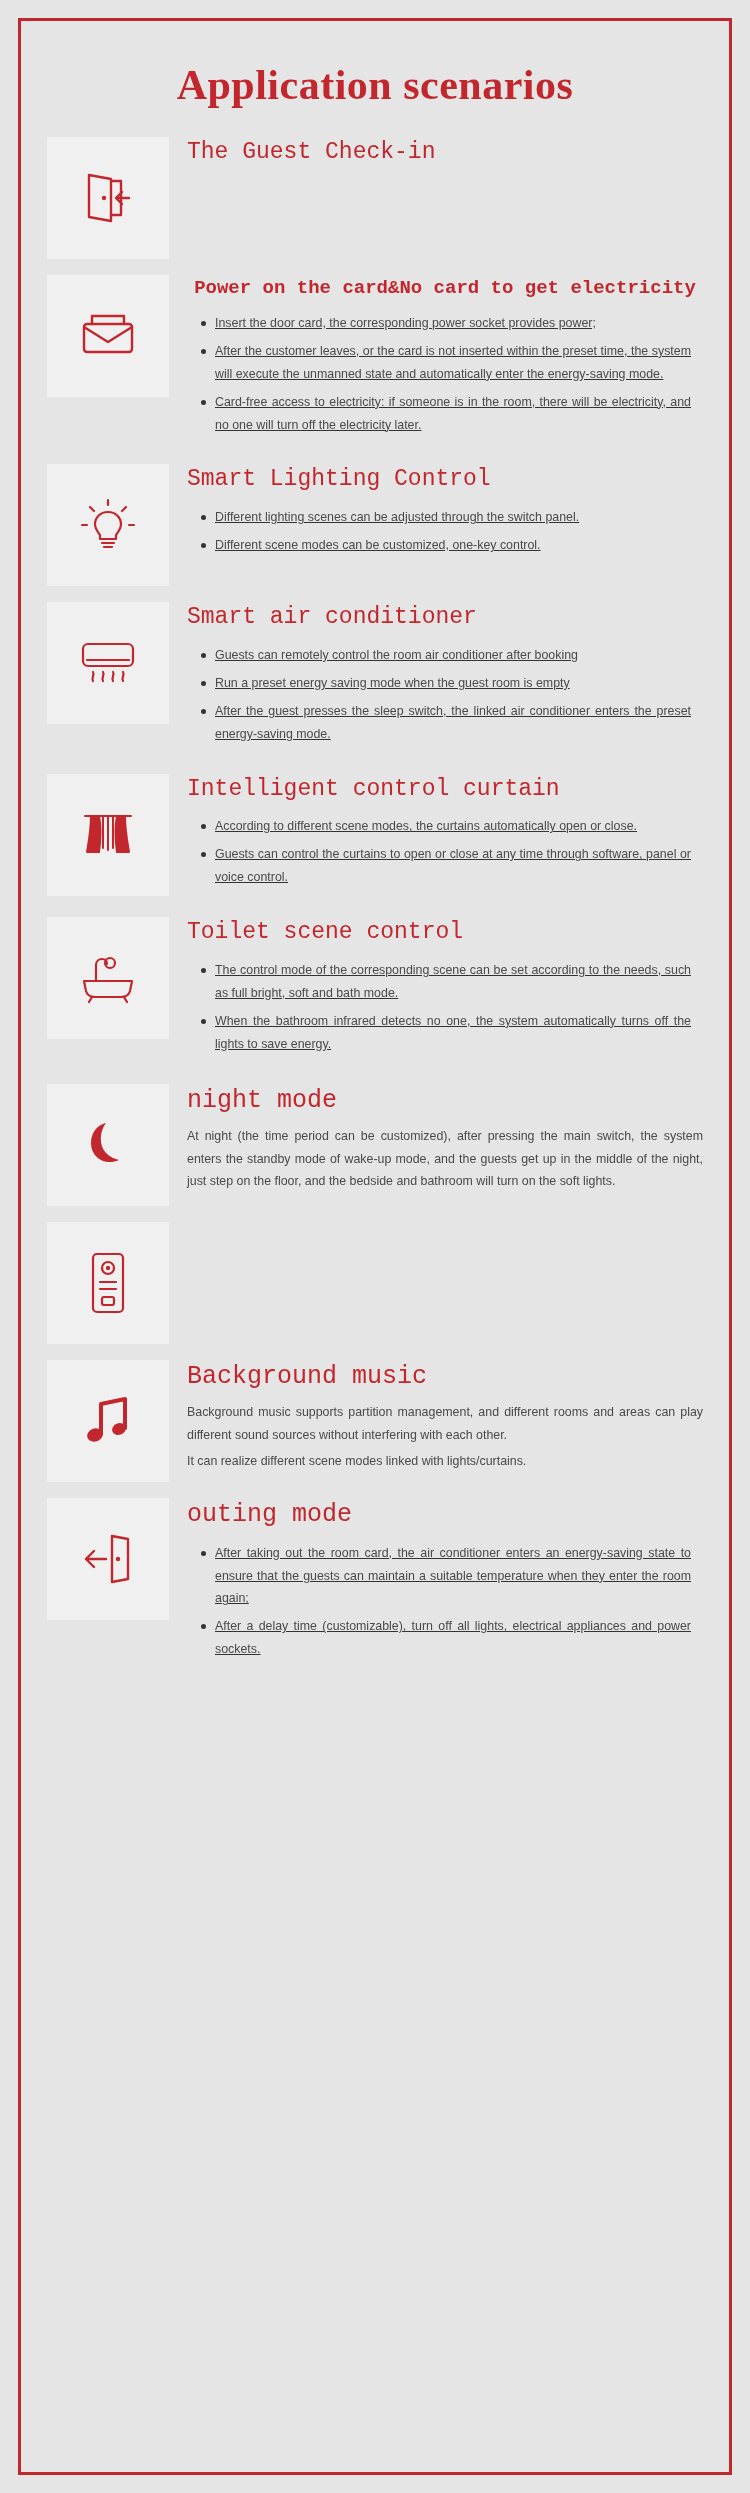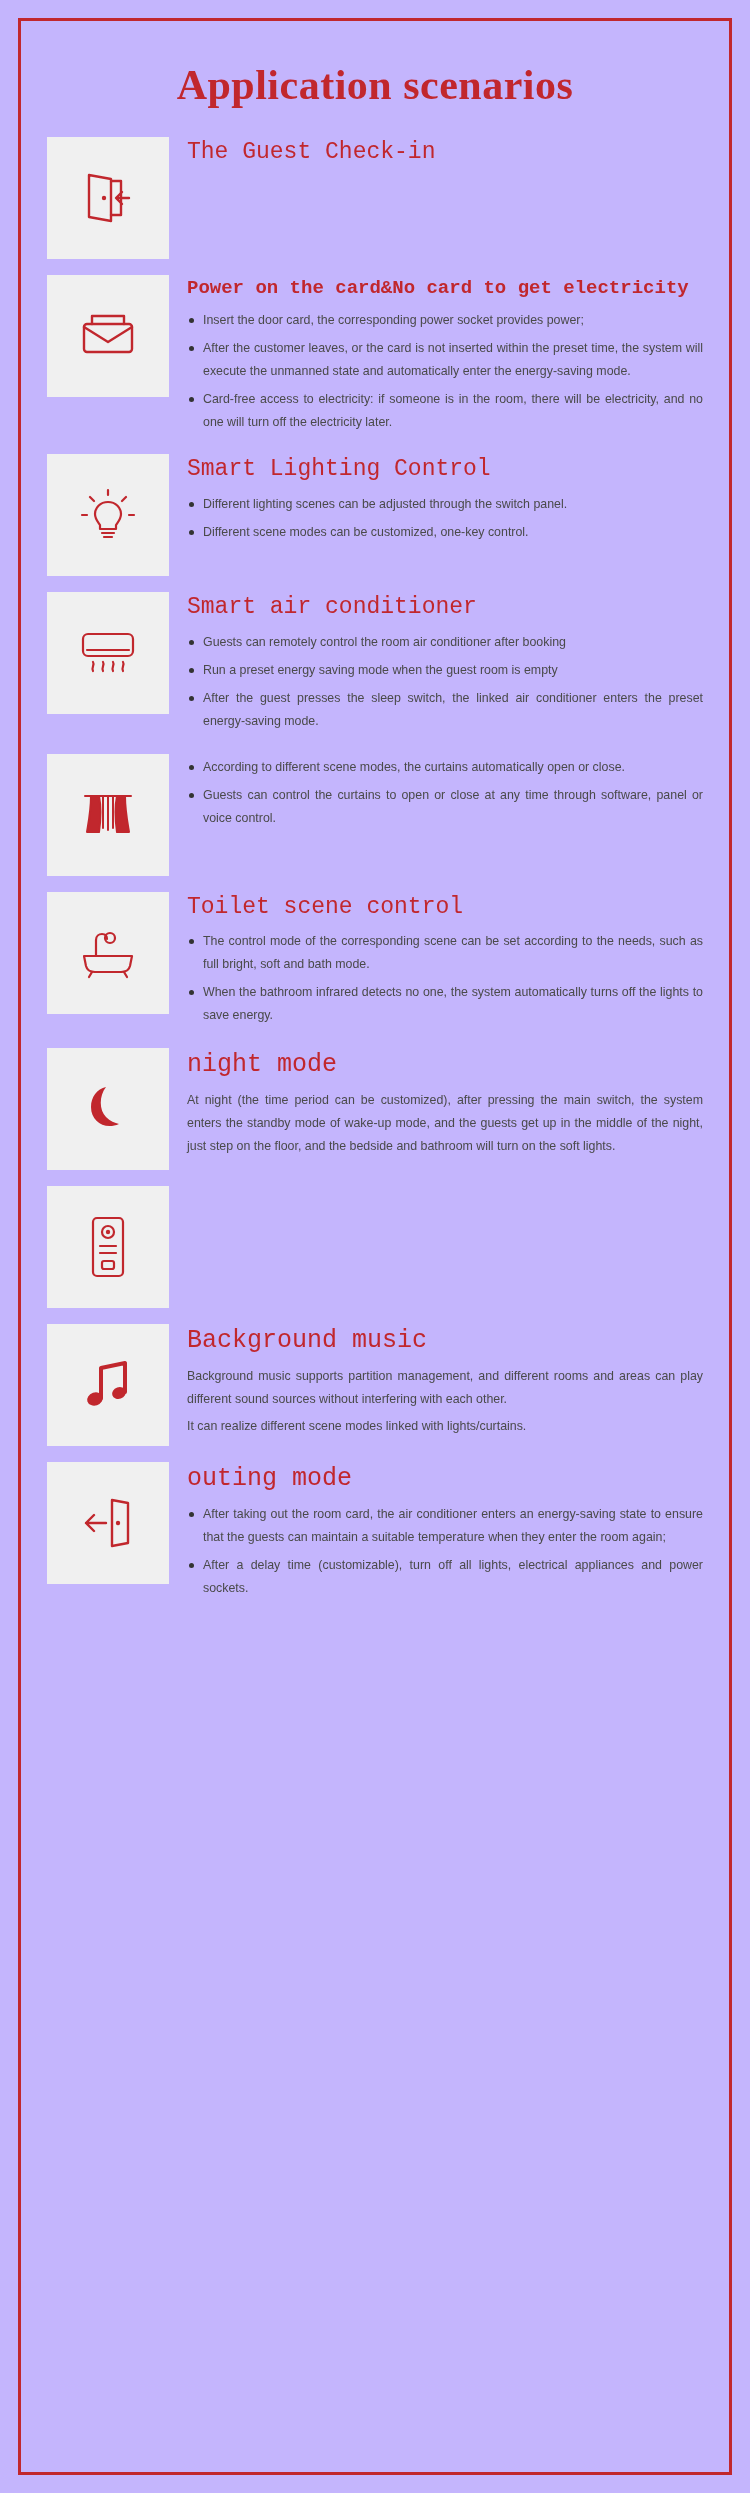--- a/index.html
+++ b/index.html
@@ -10,21 +10,21 @@
   body {
     width: 750px;
     font-family: "Liberation Sans", sans-serif;
     color: #333;
   }
   .page {
     width: 750px;
     min-height: 2493px;
     box-sizing: border-box;
     padding: 18px;
-    background: #c4b5fd;
+    background: #e5e5e5;
   }
   .frame {
     border: 3px solid #c1272d;
     box-sizing: border-box;
     padding: 22px 26px 30px 26px;
     min-height: 2457px;
   }
   .page-title {
     text-align: center;
     font-family: "Liberation Serif", serif;
@@ -58,33 +58,34 @@
     color: #c1272d;
     font-size: 23px;
     line-height: 1.2;
     margin: 0 0 9px 0;
     font-weight: normal;
     font-family: Liberation Mono, monospace;
   }
   .sec-title.bold {
     font-weight: bold;
     font-size: 19px;
-    text-align: left;
+    text-align: center;
   }
   p.para {
     margin: 0 0 4px 0;
     font-size: 12.4px;
     line-height: 1.85;
     color: #4a4a4a;
     text-align: justify;
   }
   ul.bullets {
-    margin: 0;
+    margin: 12px;
     padding: 0;
     list-style: none;
+    text-decoration: underline;
   }
   ul.bullets li {
     position: relative;
     padding-left: 16px;
     margin-bottom: 5px;
     font-size: 12.4px;
     line-height: 1.85;
     color: #4a4a4a;
     text-align: justify;
   }
@@ -178,20 +179,21 @@
     <div class="section">
       <div class="icon-box">
         <svg width="62" height="62" viewBox="0 0 62 62" fill="none" stroke="#c1272d" stroke-width="2" stroke-linecap="round" stroke-linejoin="round">
           <path d="M8 12 L54 12"></path>
           <path d="M14 12 C14 26 12 36 10 48 L22 48 C24 34 24 22 22 12 Z" fill="#c1272d" stroke="#c1272d"></path>
           <path d="M48 12 C48 26 50 36 52 48 L40 48 C38 34 38 22 40 12 Z" fill="#c1272d" stroke="#c1272d"></path>
           <path d="M26 12 L26 44 M31 12 L31 46 M36 12 L36 44" stroke="#c1272d"></path>
         </svg>
       </div>
       <div class="sec-body">
+        <h2 class="sec-title">Intelligent control curtain</h2>
         <ul class="bullets">
           <li>According to different scene modes, the curtains automatically open or close.</li>
           <li>Guests can control the curtains to open or close at any time through software, panel or voice control.</li>
         </ul>
       </div>
     </div>
 
     <div class="section">
       <div class="icon-box">
         <svg width="64" height="62" viewBox="0 0 64 62" fill="none" stroke="#c1272d" stroke-width="2.2" stroke-linecap="round" stroke-linejoin="round">

